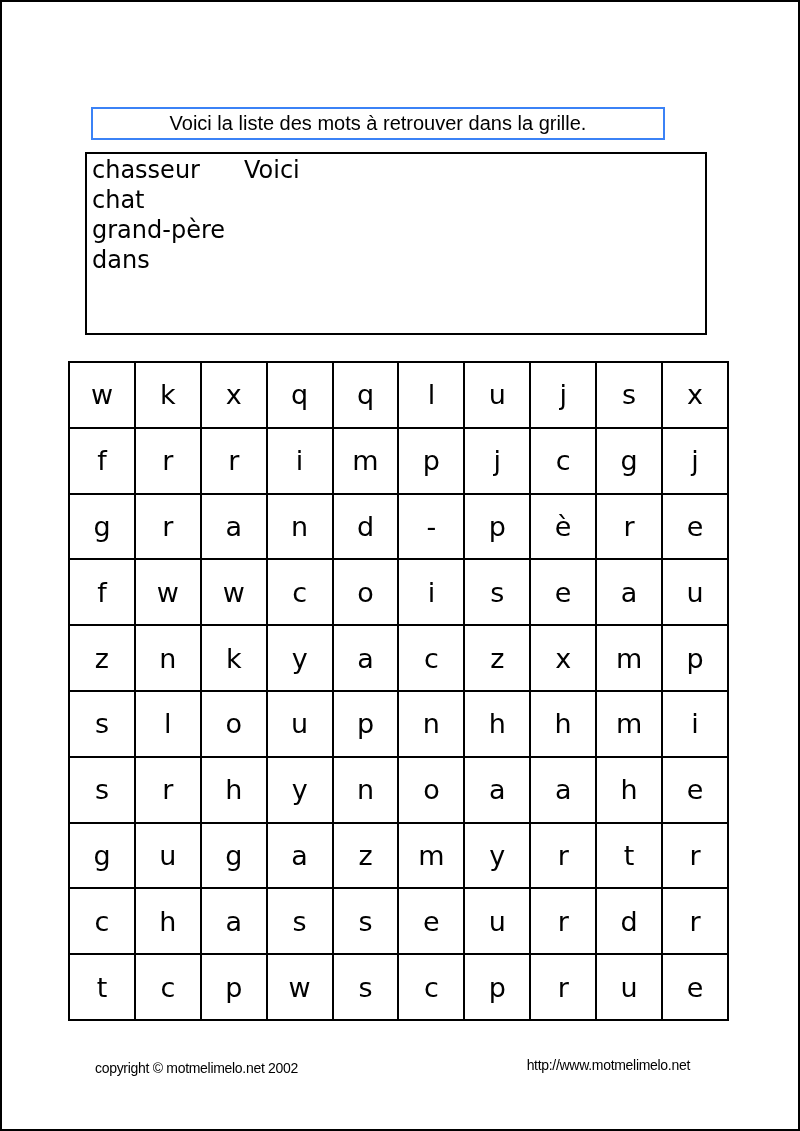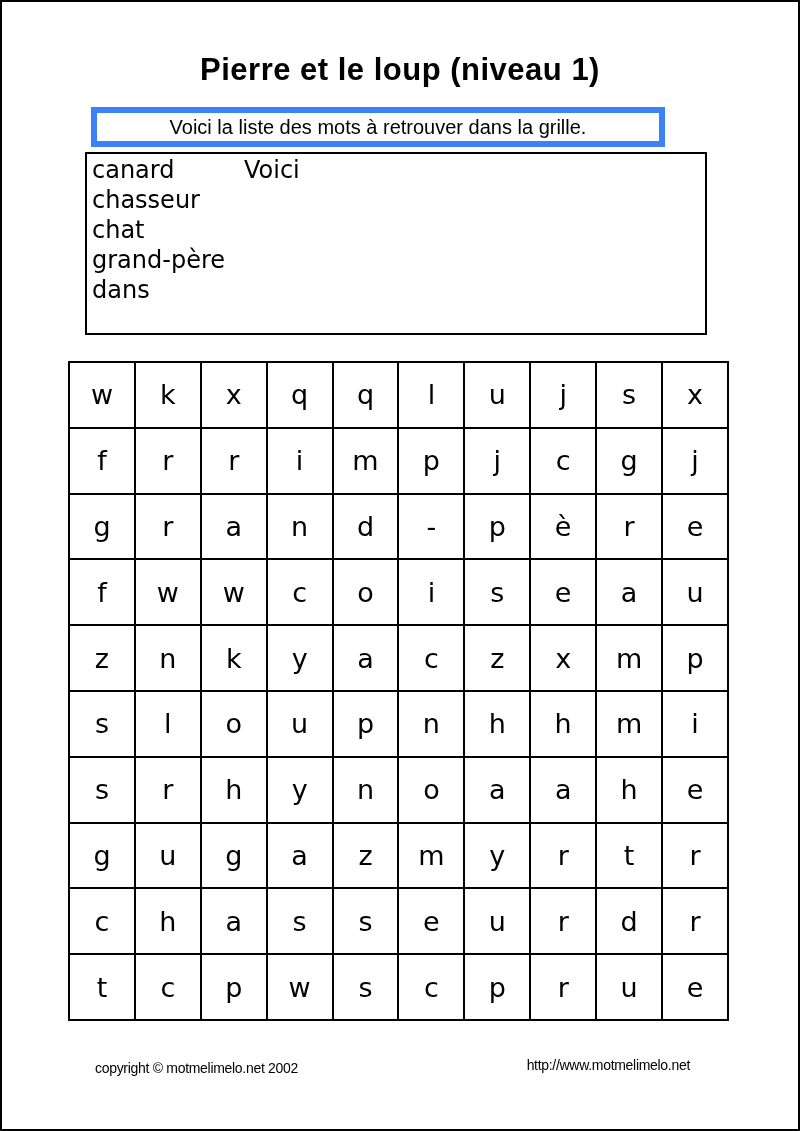--- a/index.html
+++ b/index.html
@@ -27,23 +27,23 @@
     text-align: center;
     font-size: 31px;
     font-weight: bold;
     letter-spacing: 0.5px;
   }
   .instruction-box {
     position: absolute;
     left: 89px;
     top: 105px;
     width: 574px;
-    height: 40px;
+    height: 33px;
     box-sizing: border-box;
-    border: 6px solid #3b82f6;
+    border: 2px solid #3b82f6;
     display: flex;
     align-items: center;
     justify-content: center;
   }
   .instruction-text {
     font-size: 20px;
   }
   .word-list-box {
     position: absolute;
     left: 83px;
@@ -95,29 +95,27 @@
     top: 1055px;
     font-size: 14px;
     letter-spacing: -0.3px;
   }
 </style>
 </head>
 <body>
 
 <div class="page">
 
-  <div class="page-title">Pierre et le loup (niveau 1)</div>
 
   <div class="instruction-box">
     <span class="instruction-text">Voici la liste des mots à retrouver dans la grille.</span>
   </div>
 
   <div class="word-list-box">
     <div class="word-list-column col1">
-        <div class="word">canard</div>
         <div class="word">chasseur</div>
         <div class="word">chat</div>
         <div class="word">grand-père</div>
         <div class="word">dans</div>
       </div>
     <div class="word-list-column col2">
         <div class="word">Voici</div>
       </div>
   </div>
 

